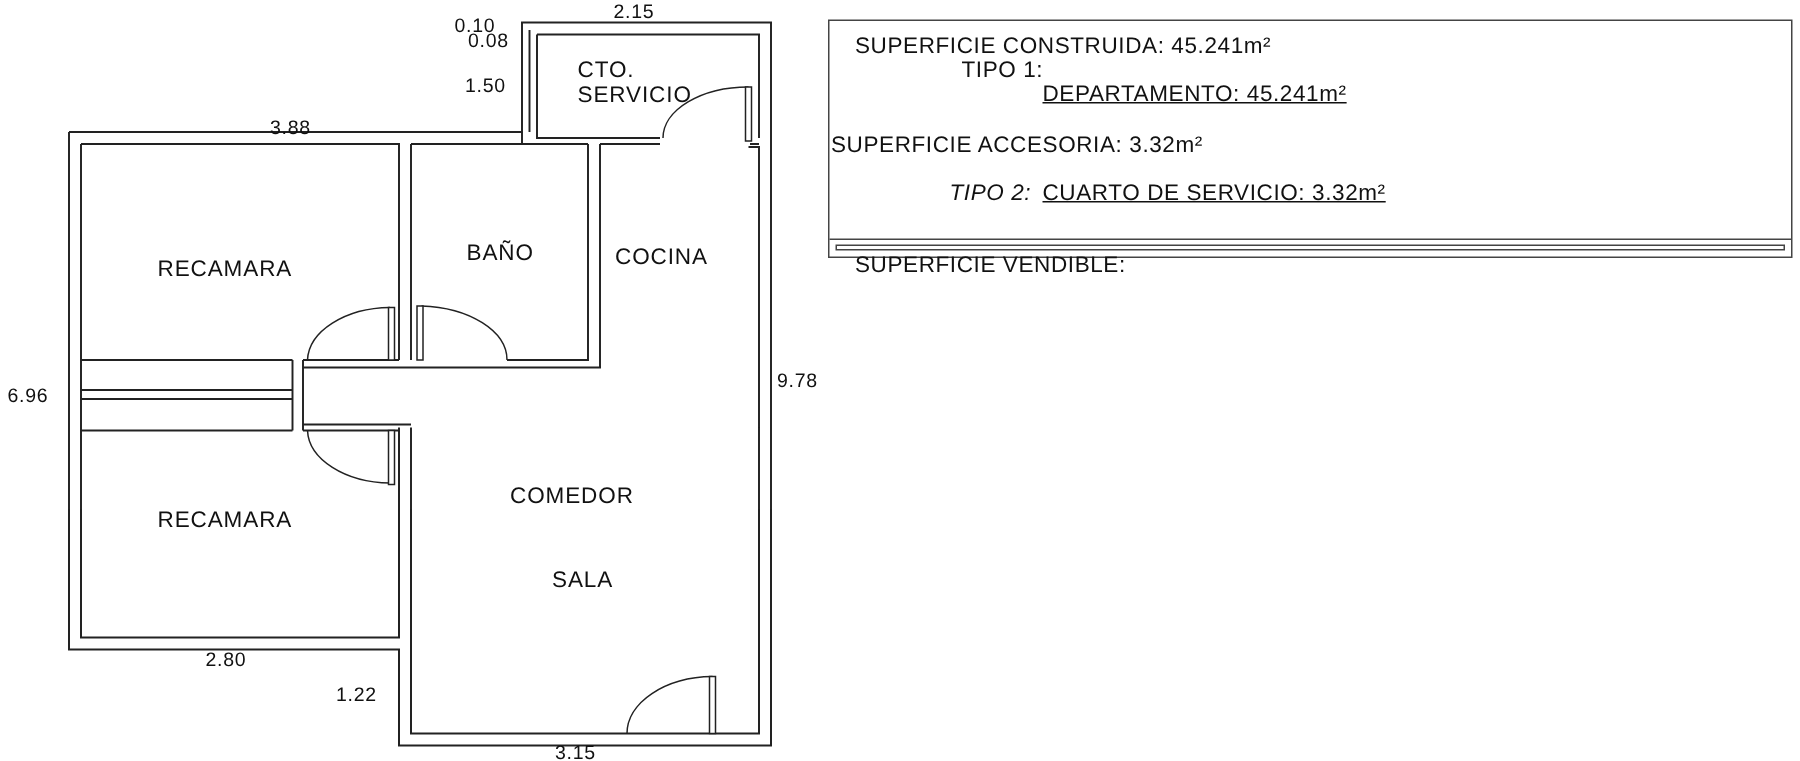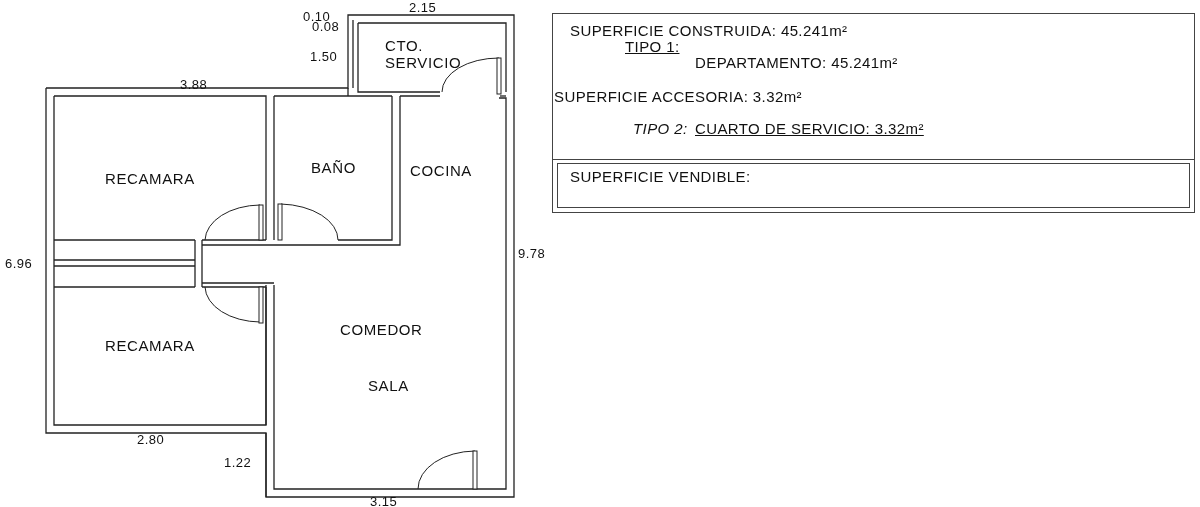--- a/index.html
+++ b/index.html
@@ -6,21 +6,21 @@
     body { width: 1200px; height: 507px; position: relative; overflow: hidden;
            font-family: "Liberation Sans", sans-serif; color: #111; }
     #plan { position: absolute; left: 0; top: 0; }
     #plan text { font-family: "Liberation Sans", sans-serif; fill: #111; }
     .wall { fill: none; stroke: #222; stroke-width: 1.3; }
     .door-arc { fill: none; stroke: #222; stroke-width: 1; }
     .door-leaf { fill: #fff; stroke: #222; stroke-width: 1; }
     .room-label { font-size: 15px; letter-spacing: 0.6px; }
     .dim-label { font-size: 13px; letter-spacing: 0.5px; }
 
-    #summary { position: absolute; left: 552px; top: 13px; width: 643px; height: 200px;
+    #summary { position: absolute; left: 552px; top: 13px; width: 643px; height: 159px;
                border: 1.5px solid #444; box-sizing: border-box; }
     #summary .section-a { position: absolute; left: 0; top: 0; right: 0; height: 145px;
                border-bottom: 1.5px solid #444; }
     #summary .section-b { position: absolute; left: 4px; right: 4px; top: 149px; bottom: 4px;
                border: 1.5px solid #444; }
     .line { position: absolute; font-size: 15px; letter-spacing: 0.4px; white-space: nowrap; }
   </style>
 </head>
 <body>
 
@@ -97,22 +97,22 @@
   <text class="dim-label" x="5" y="268">6.96</text>
   <text class="dim-label" x="518" y="258">9.78</text>
   <text class="dim-label" x="137" y="444">2.80</text>
   <text class="dim-label" x="224" y="467">1.22</text>
   <text class="dim-label" x="370" y="506">3.15</text>
 </svg>
 
 <div id="summary">
   <div class="section-a">
     <div class="line" style="left:17px; top:8px;">SUPERFICIE CONSTRUIDA: 45.241m²</div>
-    <div class="line" style="left:72px; top:24px;text-decoration:underline;">TIPO 1:</div>
-    <div class="line" style="left:142px; top:40px;">DEPARTAMENTO: 45.241m²</div>
+    <div class="line" style="left:88px; top:24px;">TIPO 1:</div>
+    <div class="line" style="left:142px; top:40px;text-decoration:underline;">DEPARTAMENTO: 45.241m²</div>
     <div class="line" style="left:1px; top:74px;">SUPERFICIE ACCESORIA: 3.32m²</div>
     <div class="line" style="left:80px; top:106px;font-style:italic;">TIPO 2:</div>
     <div class="line" style="left:142px; top:106px;text-decoration:underline;">CUARTO DE SERVICIO: 3.32m²</div>
   </div>
   <div class="section-b">
     <div class="line" style="left:12px; top:4px;">SUPERFICIE VENDIBLE:</div>
   </div>
 </div>
 
 </body></html>

